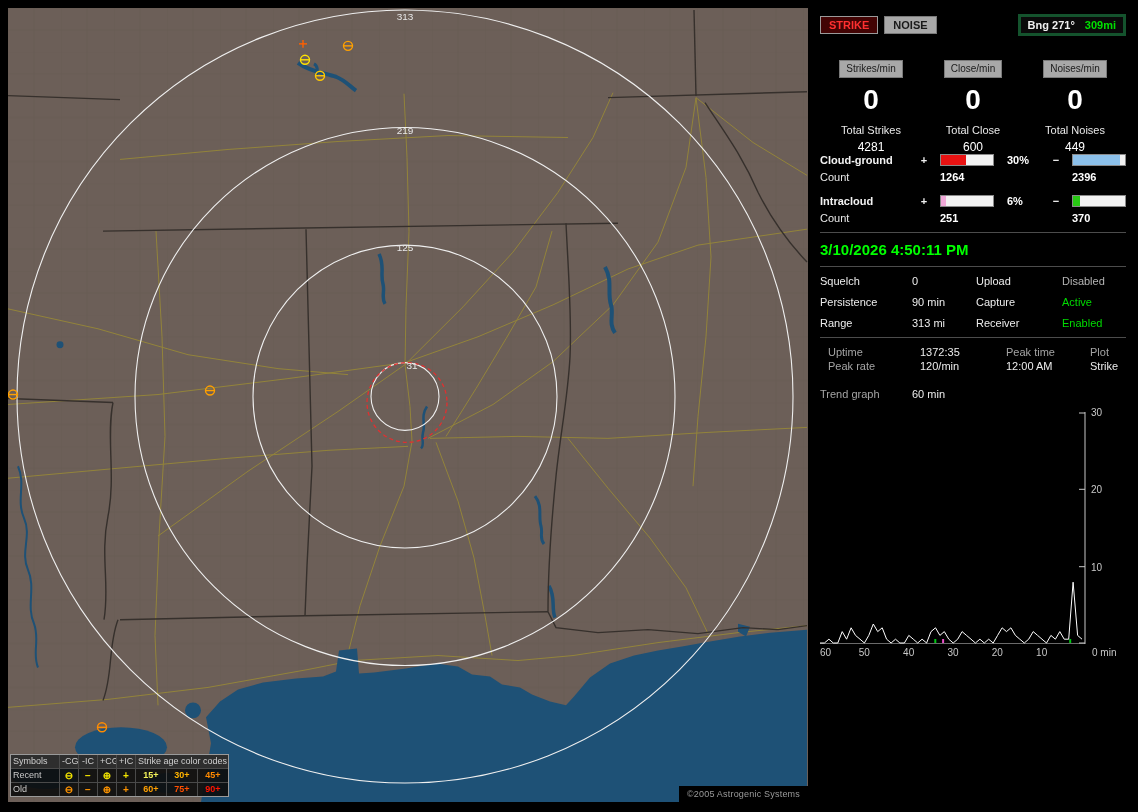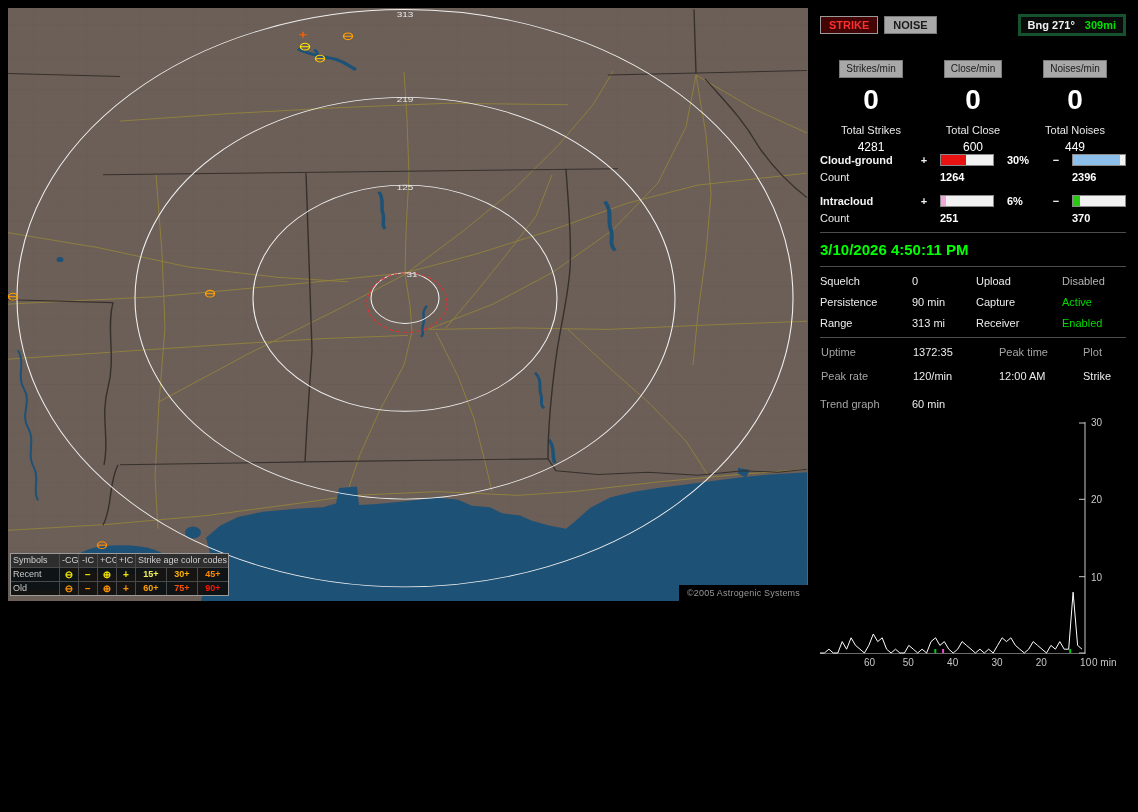--- a/index.html
+++ b/index.html
@@ -1,20 +1,20 @@
 <!DOCTYPE html>
 <html><head>
 <meta charset="utf-8">
 <style>
   html,body{margin:0;padding:0;}
   body{width:1138px;height:812px;background:#000;position:relative;overflow:hidden;
        font-family:"Liberation Sans",sans-serif;}
 
   
-  .map{position:absolute;left:8px;top:8px;width:800px;height:593px;background:#6c5f58;}
+  .map{position:absolute;left:8px;top:8px;width:800px;height:794px;background:#6c5f58;}
   .map svg.base{position:absolute;left:0;top:0;width:100%;height:100%;display:block;}
   .copyright{position:absolute;right:0;bottom:0;background:#000;color:#9a9a9a;
              font-size:9px;padding:3px 8px;letter-spacing:.2px;}
 
   .legend{position:absolute;left:2px;bottom:5px;background:rgba(12,12,12,.9);
           border:1px solid #9a9a9a;display:grid;
           grid-template-columns:48px 19px 19px 19px 19px 31px 31px 31px;
           font-size:9px;color:#c8c8c8;}
   .lg-row{display:contents;}
   .lg-c{height:13px;line-height:13px;padding:0 2px;text-align:center;
@@ -54,31 +54,31 @@
   .bar{display:block;height:10px;background:#f2f2f2;border:1px solid #8a8a8a;position:relative;}
   .bar .fill{position:absolute;left:0;top:0;bottom:0;display:block;}
   .d-pct{font-weight:bold;color:#fff;padding-left:3px;}
   .d-count{font-weight:bold;color:#fff;}
   .count-label{color:#e8e8e8;}
 
   .hr{border-top:1px solid #4c4c4c;margin:8px 0;}
   .clock{font-size:15px;font-weight:bold;color:#00ff00;margin:5px 0;}
 
   .settings{display:grid;grid-template-columns:92px 64px 86px auto;row-gap:9px;margin:6px 0;}
-  .status{display:grid;grid-template-columns:92px 86px 84px auto;row-gap:12px;margin:8px 1px 0;}
+  .status{display:grid;grid-template-columns:92px 86px 84px auto;row-gap:2px;margin:8px 8px 0;}
   .lab{color:#a4a4a4;}
   .val{color:#ececec;}
 
   .trend-row{display:grid;grid-template-columns:92px auto;margin-top:16px;}
 
   .chart{position:relative;width:266px;height:232px;margin-top:12px;}
   .chart svg{position:absolute;left:0;top:0;width:266px;height:232px;display:block;}
   .ytick{position:absolute;left:271px;width:26px;font-size:10px;color:#c8c8c8;}
   .xticks{position:absolute;top:235px;left:0;width:266px;height:14px;font-size:10px;color:#c8c8c8;}
-  .xticks span{position:absolute;transform:translateX(-50%);white-space:nowrap;margin-left:44px;}
+  .xticks span{position:absolute;transform:translateX(-50%);white-space:nowrap;}
   .xticks span.first{transform:none;}
   .xticks span.last{transform:none;margin-left:6px;}
 </style>
 </head>
 <body>
 
 <div class="map">
   <svg class="base" viewBox="0 0 800 797" preserveAspectRatio="none">
     <defs>
       <pattern id="counties" width="53" height="44" patternUnits="userSpaceOnUse">

